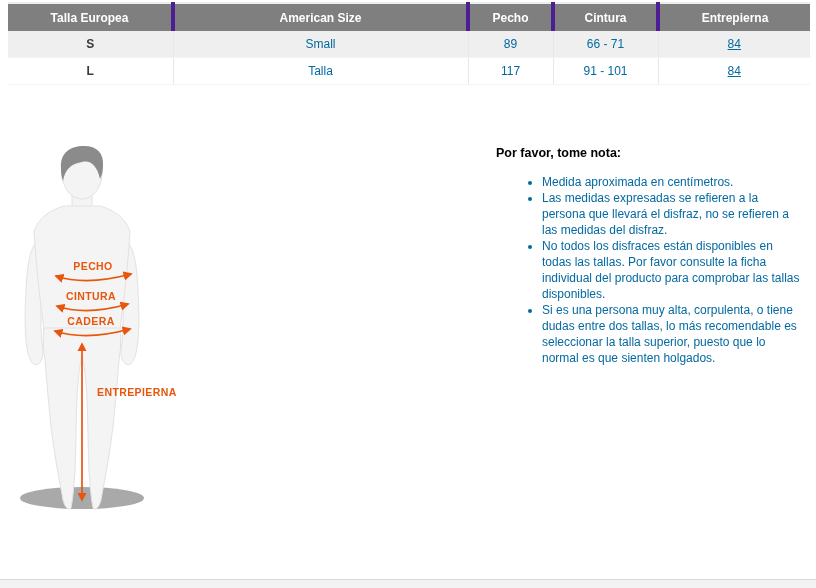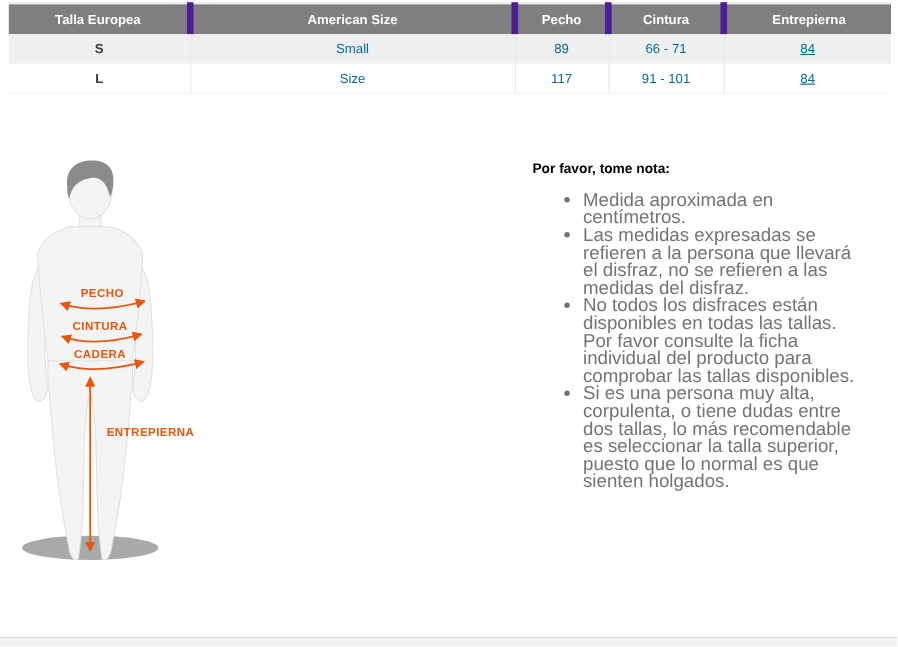--- a/index.html
+++ b/index.html
@@ -22,21 +22,21 @@
     border-top: 2px solid #ededed;
     border-bottom: 1px solid #e9e9e9;
   }
   table.size-table th {
     background: #7f7f7f;
     color: #ffffff;
     font-size: 12px;
     font-weight: bold;
     height: 27px;
     text-align: center;
-    border-right: 6px solid #4c1d95;
+    border-right: 4px solid #4c1d95;
     padding: 0;
   }
   table.size-table th:last-child { border-right: none; }
   table.size-table td {
     font-size: 12px;
     color: #0369a1;
     height: 26px;
     text-align: center;
     vertical-align: middle;
     border-right: 1px solid #e8e8e8;
@@ -56,37 +56,37 @@
   .measure-label {
     font-family: "Liberation Sans", sans-serif;
     font-size: 10.5px;
     font-weight: bold;
     letter-spacing: 0.4px;
     fill: #e8560e;
   }
 
   
   .notes {
-    position: absolute; left: 484px; top: 146px; width: 304px;
+    position: absolute; left: 496px; top: 146px; width: 304px;
   }
   .notes-heading {
     margin: 0;
     font-size: 12.5px;
     font-weight: bold;
     color: #000000;
   }
   .notes-list {
     margin: 14px 0 0 0;
     padding-left: 46px;
     list-style-type: disc;
   }
   .notes-list li {
-    font-size: 17px;
+    font-size: 12px;
     line-height: 16px;
-    color: #737373;
+    color: #0369a1;
     margin: 0;
   }
 
   
   .bottom-bar {
     position: absolute; left: 0; top: 579px;
     width: 816px; height: 9px;
     background: #f3f3f3;
     border-top: 1px solid #d9d9d9;
     box-sizing: border-box;
@@ -116,21 +116,21 @@
     <tbody>
       <tr>
         <td>S</td>
         <td>Small</td>
         <td>89</td>
         <td>66 - 71</td>
         <td>84</td>
       </tr>
       <tr>
         <td>L</td>
-        <td>Size</td>
+        <td>Talla</td>
         <td>117</td>
         <td>91 - 101</td>
         <td>84</td>
       </tr>
     </tbody>
   </table>
 </div>
 
 <svg class="figure-svg" viewBox="0 0 240 400">
   <defs>

